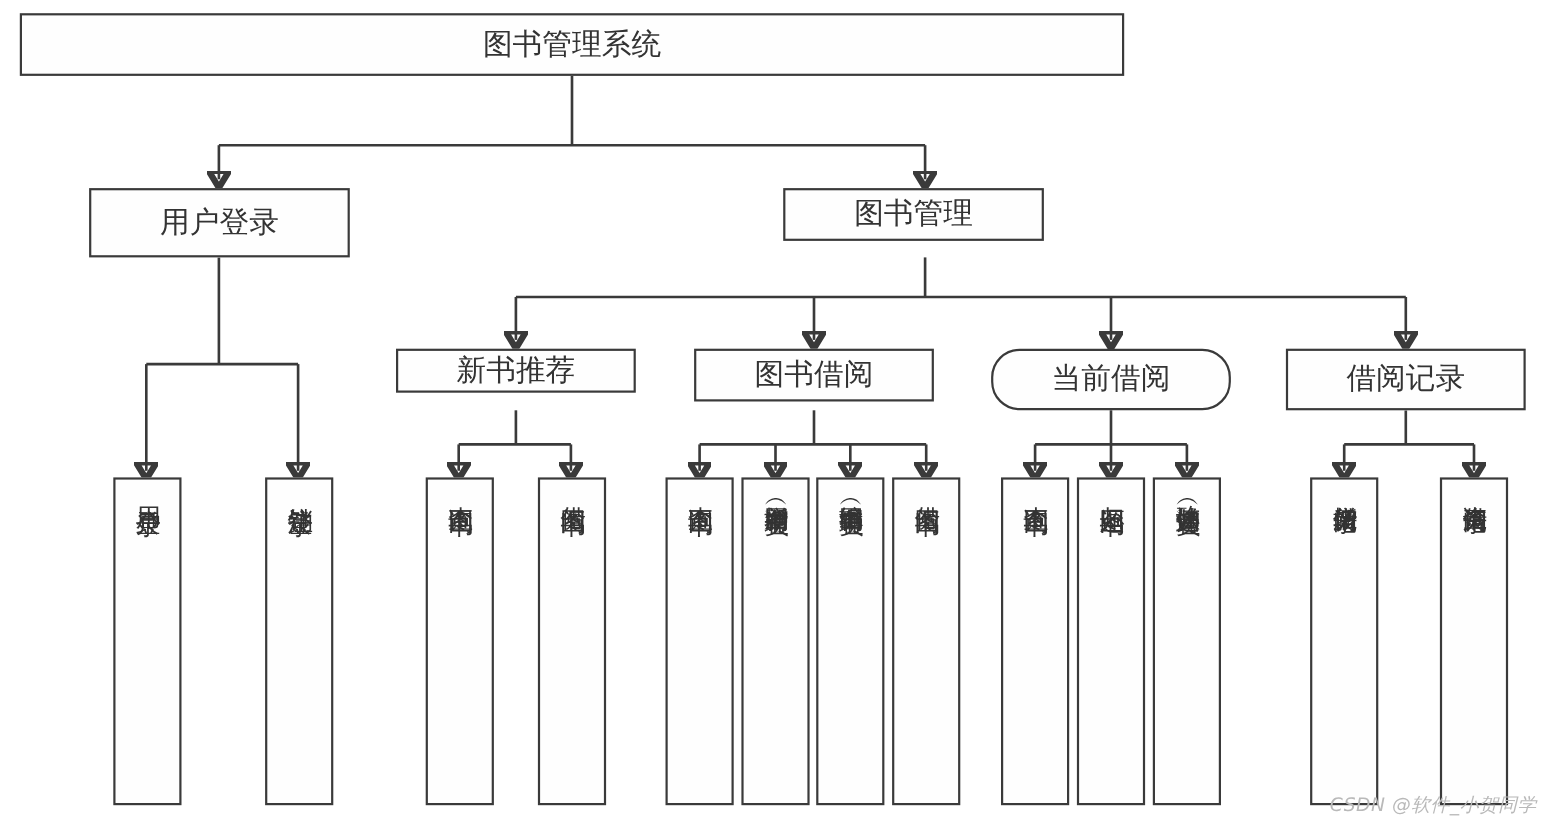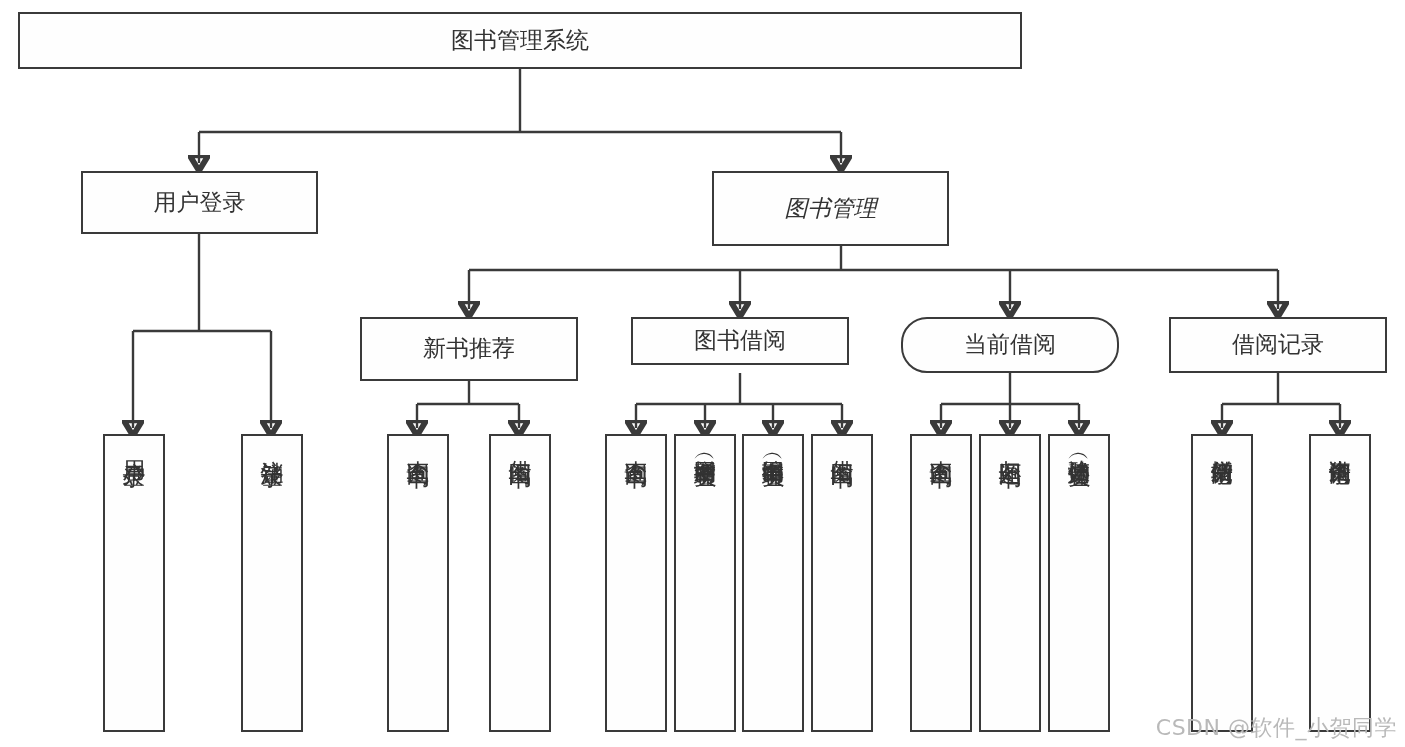--- a/index.html
+++ b/index.html
@@ -24,21 +24,21 @@
     align-items: center;
     justify-content: center;
   }
   .node .label {
     color: #333333;
     text-align: center;
     line-height: 1.18;
     white-space: nowrap;
   }
   .node.horizontal .label {
-    font-size: 23px;
+    font-size: 27px;
     writing-mode: horizontal-tb;
   }
   .node.vertical {
     align-items: flex-start;
     padding-top: 6px;
   }
   .node.vertical .label {
     font-size: 23px;
     writing-mode: vertical-rl;
     text-orientation: upright;
@@ -59,24 +59,25 @@
   }
   svg.connectors path, svg.connectors line {
     stroke: #3a3a3a;
     stroke-width: 2.4;
     fill: none;
   }
   .watermark {
     position: absolute;
     right: 8px;
     bottom: 4px;
-    font-size: 22px;
+    font-size: 17px;
     color: #b9b9b9;
     letter-spacing: 0.5px;
     user-select: none;
+    font-style: italic;
   }
 </style>
 </head>
 <body>
 
 <div id="canvas">
 
   <svg class="connectors" viewBox="0 0 1405 747">
     <defs>
       <marker id="arrowhead" markerWidth="9" markerHeight="9" refX="3.2" refY="4.5" orient="auto" markerUnits="strokeWidth">
@@ -125,25 +126,25 @@
     <path d="M1340,404 L1340,428" marker-end="url(#arrowhead)"></path>
   </svg>
 
   <div class="node horizontal" style="left:18px; top:12px; width:1004px; height:57px;">
     <span class="label">图书管理系统</span>
   </div>
 
   <div class="node horizontal" style="left:81px; top:171px; width:237px; height:63px;">
     <span class="label">用户登录</span>
   </div>
-  <div class="node horizontal" style="left:712px; top:171px; width:237px; height:75px;font-style:italic;">
+  <div class="node horizontal" style="left:712px; top:171px; width:237px; height:48px;">
     <span class="label">图书管理</span>
   </div>
 
-  <div class="node horizontal" style="left:360px; top:317px; width:218px; height:64px;">
+  <div class="node horizontal" style="left:360px; top:317px; width:218px; height:40px;">
     <span class="label">新书推荐</span>
   </div>
   <div class="node horizontal" style="left:631px; top:317px; width:218px; height:48px;">
     <span class="label">图书借阅</span>
   </div>
   <div class="node horizontal" style="left:901px; top:317px; width:218px; height:56px;border-radius:26px;">
     <span class="label">当前借阅</span>
   </div>
   <div class="node horizontal" style="left:1169px; top:317px; width:218px; height:56px;">
     <span class="label">借阅记录</span>

